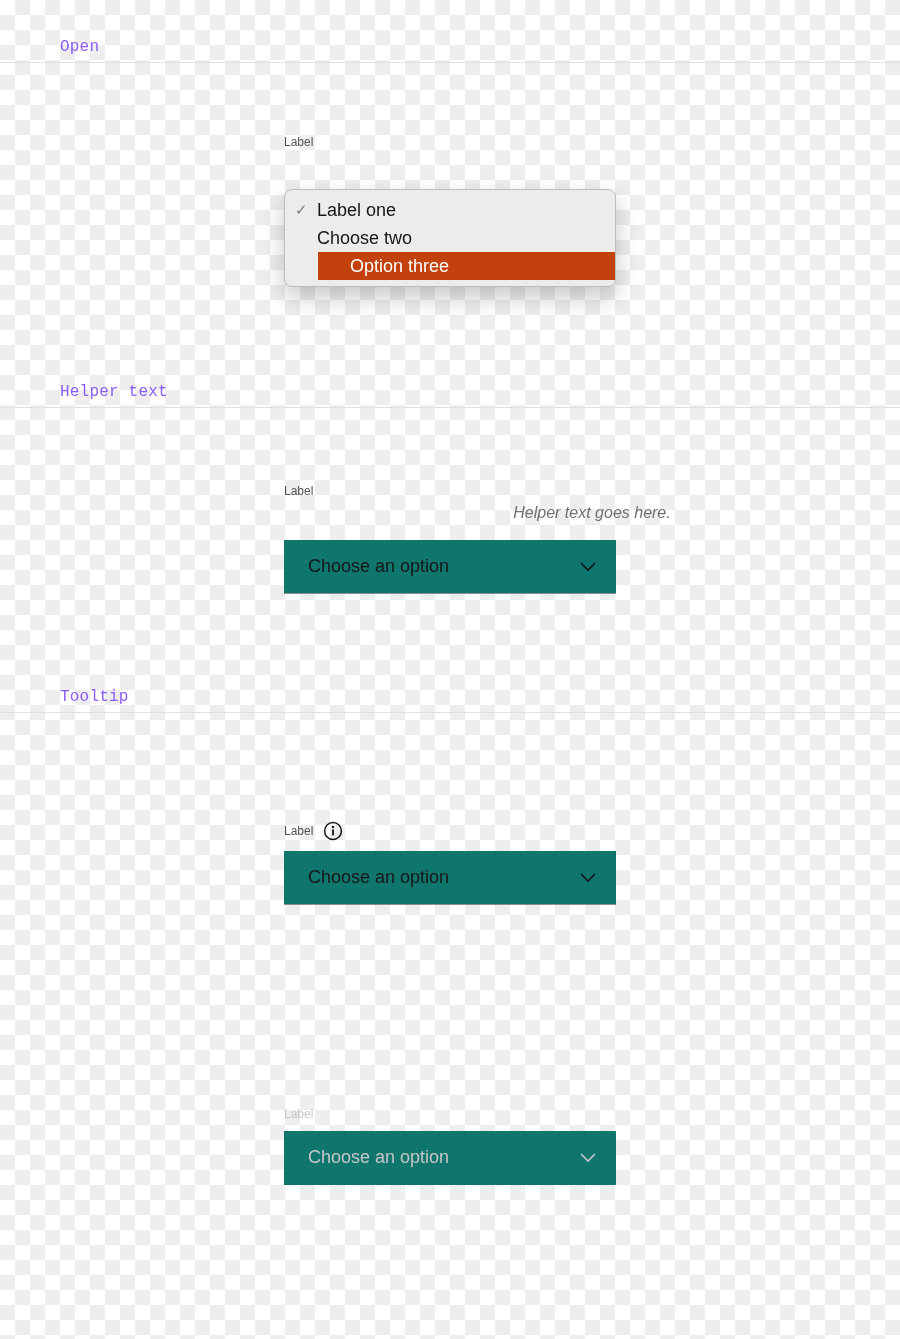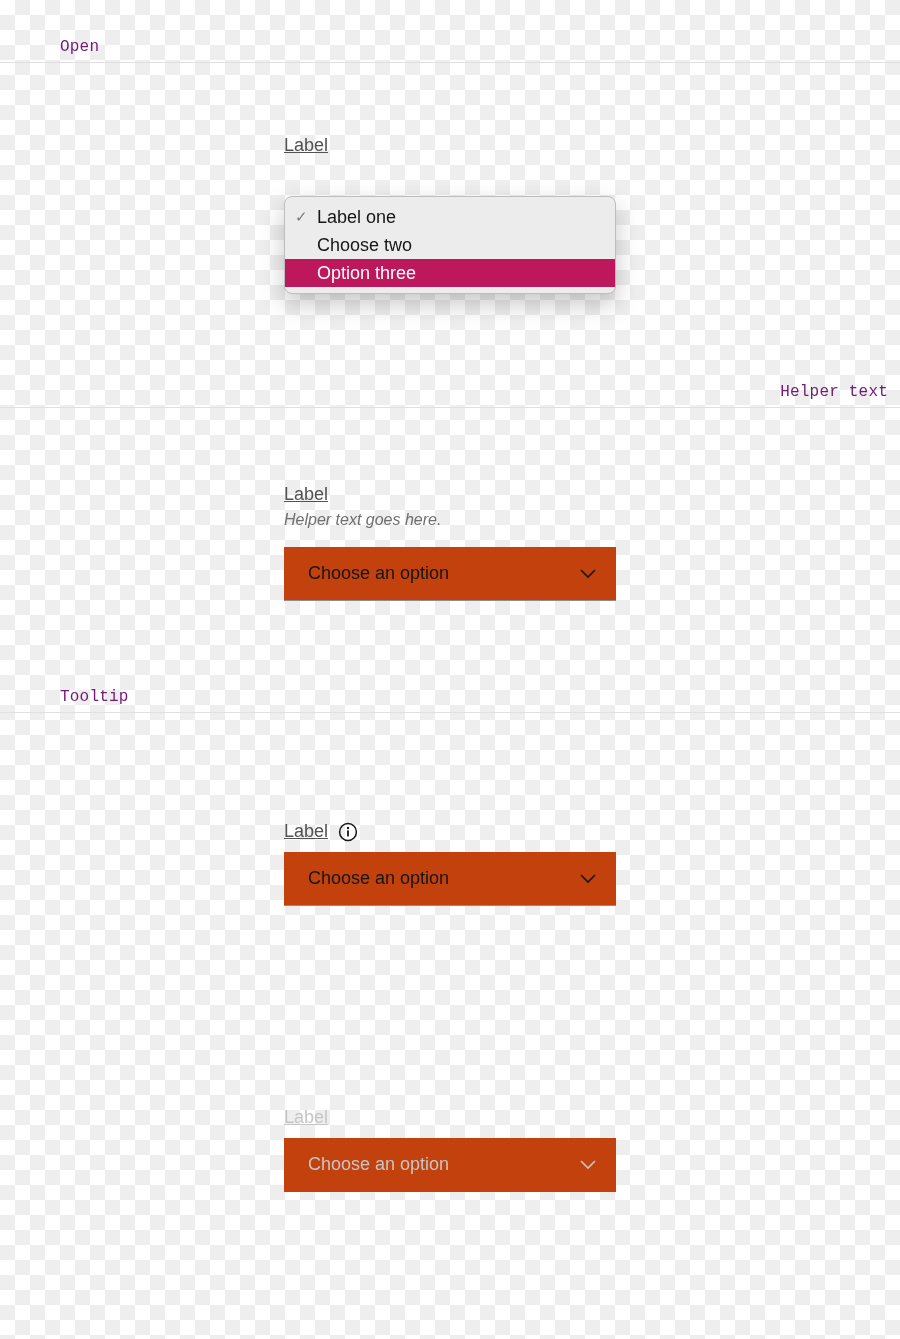--- a/index.html
+++ b/index.html
@@ -11,65 +11,65 @@
       linear-gradient(45deg, #eee 25%, transparent 25%, transparent 75%, #eee 75%),
       linear-gradient(45deg, #eee 25%, transparent 25%, transparent 75%, #eee 75%);
     background-size: 30px 30px;
     background-position: 0 0, 15px 15px;
     color: #161616;
   }
 
   .section-heading {
     font-family: "SFMono-Regular", Consolas, "Liberation Mono", Menlo, monospace;
     font-size: 16px;
-    color: #701a75;
-    padding: 0 12px 6px 60px;
+    color: #8b5cf6;
+    padding: 0 1px 6px 60px;
     border-bottom: 1px solid #e0e0e0;
     font-weight: 400;
     letter-spacing: .2px;
   }
 
   .example-slot {
     position: relative;
     padding-left: 284px;
   }
 
   
   #sec-open   .section-heading { padding-top: 38px; }
-  #sec-helper .section-heading { padding-top: 0; text-align: right; }
+  #sec-helper .section-heading { padding-top: 0; }
   #sec-tooltip .section-heading { padding-top: 0; }
   #sec-disabled .section-heading { padding-top: 0; }
 
   #sec-open   .example-slot { height: 320px; padding-top: 72px; }
   #sec-helper .example-slot { height: 280px; padding-top: 76px; }
   #sec-tooltip .example-slot { height: 280px; padding-top: 108px; }
   #sec-disabled .example-slot { height: 260px; padding-top: 114px; }
 
   .field-label {
-    font-size: 18px;
+    font-size: 12px;
     color: #525252;
     margin-bottom: 10px;
     display: flex;
     align-items: center;
     gap: 10px;
-    text-decoration: underline;
   }
 
   .helper-text {
     font-size: 16px;
     color: #6f6f6f;
     font-style: italic;
     margin-bottom: 18px;
     margin-top: -4px;
+    text-align: center;
   }
 
   .select {
     width: 332px;
     height: 54px;
-    background: #c2410c;
+    background: #0f766e;
     border: none;
     border-bottom: 1px solid #8d8d8d;
     display: flex;
     align-items: center;
     justify-content: space-between;
     padding: 0 20px 0 24px;
     font-size: 18px;
     color: #161616;
     cursor: pointer;
   }
@@ -101,21 +101,21 @@
   .popup-item {
     height: 28px;
     display: flex;
     align-items: center;
     padding-left: 32px;
     font-size: 18px;
     color: #161616;
     position: relative;
     cursor: pointer;
   }
-  .popup-item.hl { background:#be185d; color:#fff; }
+  .popup-item.hl { background:#c2410c; color:#fff;margin-left:33px; }
   .popup-item .check {
     position: absolute;
     left: 10px;
     color: #7a7a7a;
     font-size: 15px;
   }
 
   .info-icon {
     display:inline-flex; align-items:center; justify-content:center;
     width:20px; height:20px; cursor:pointer;

